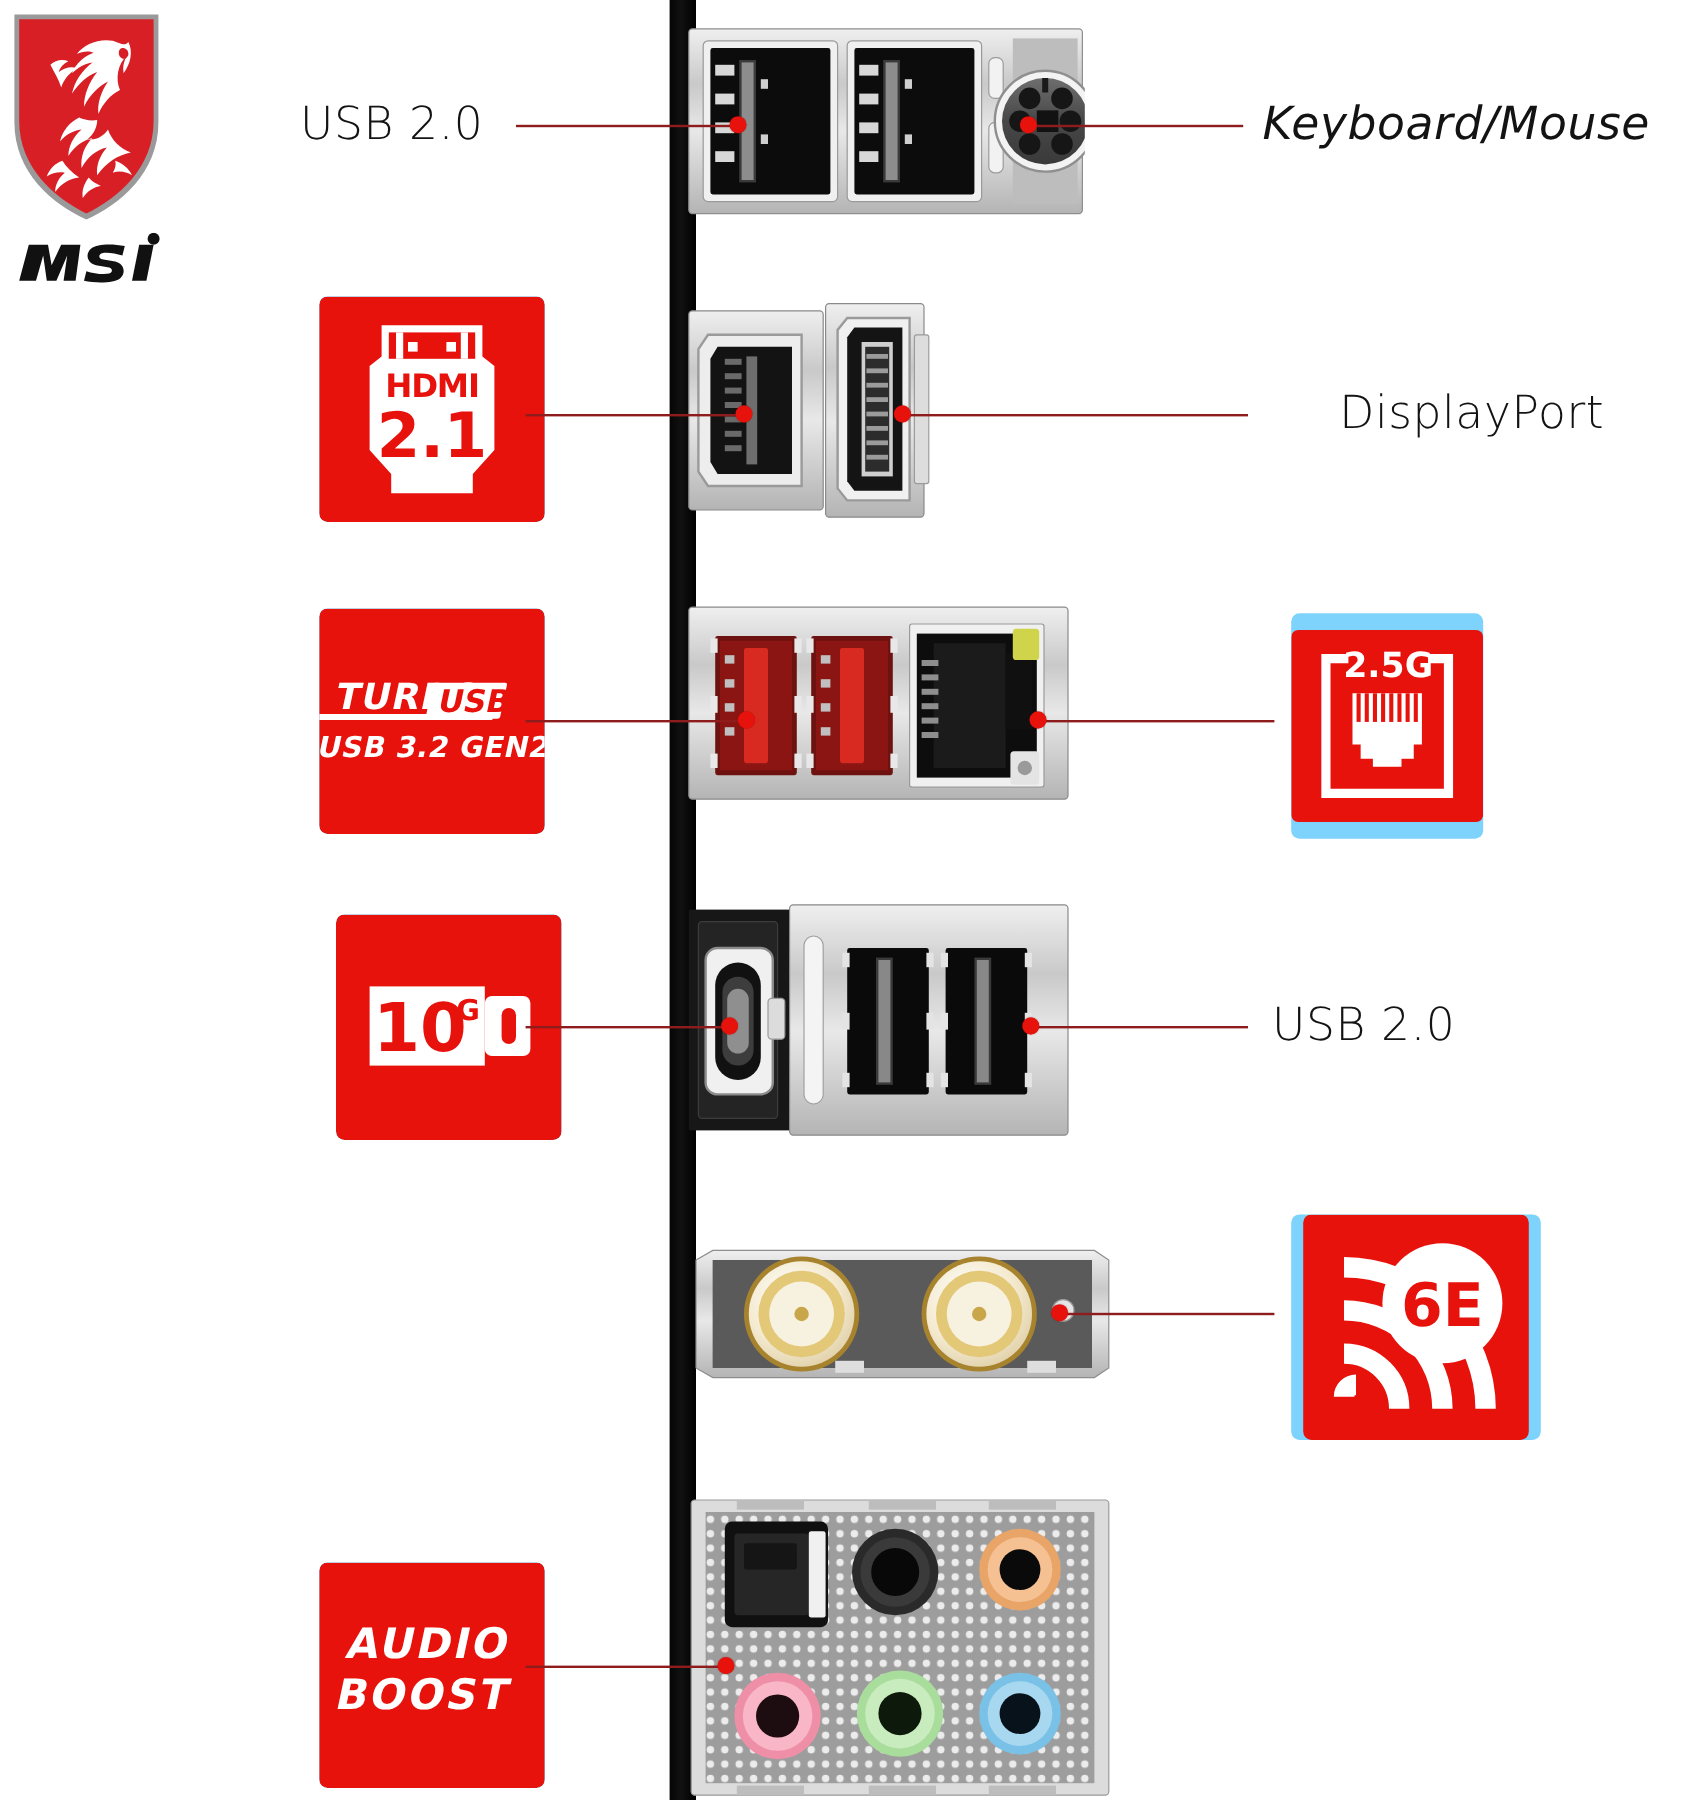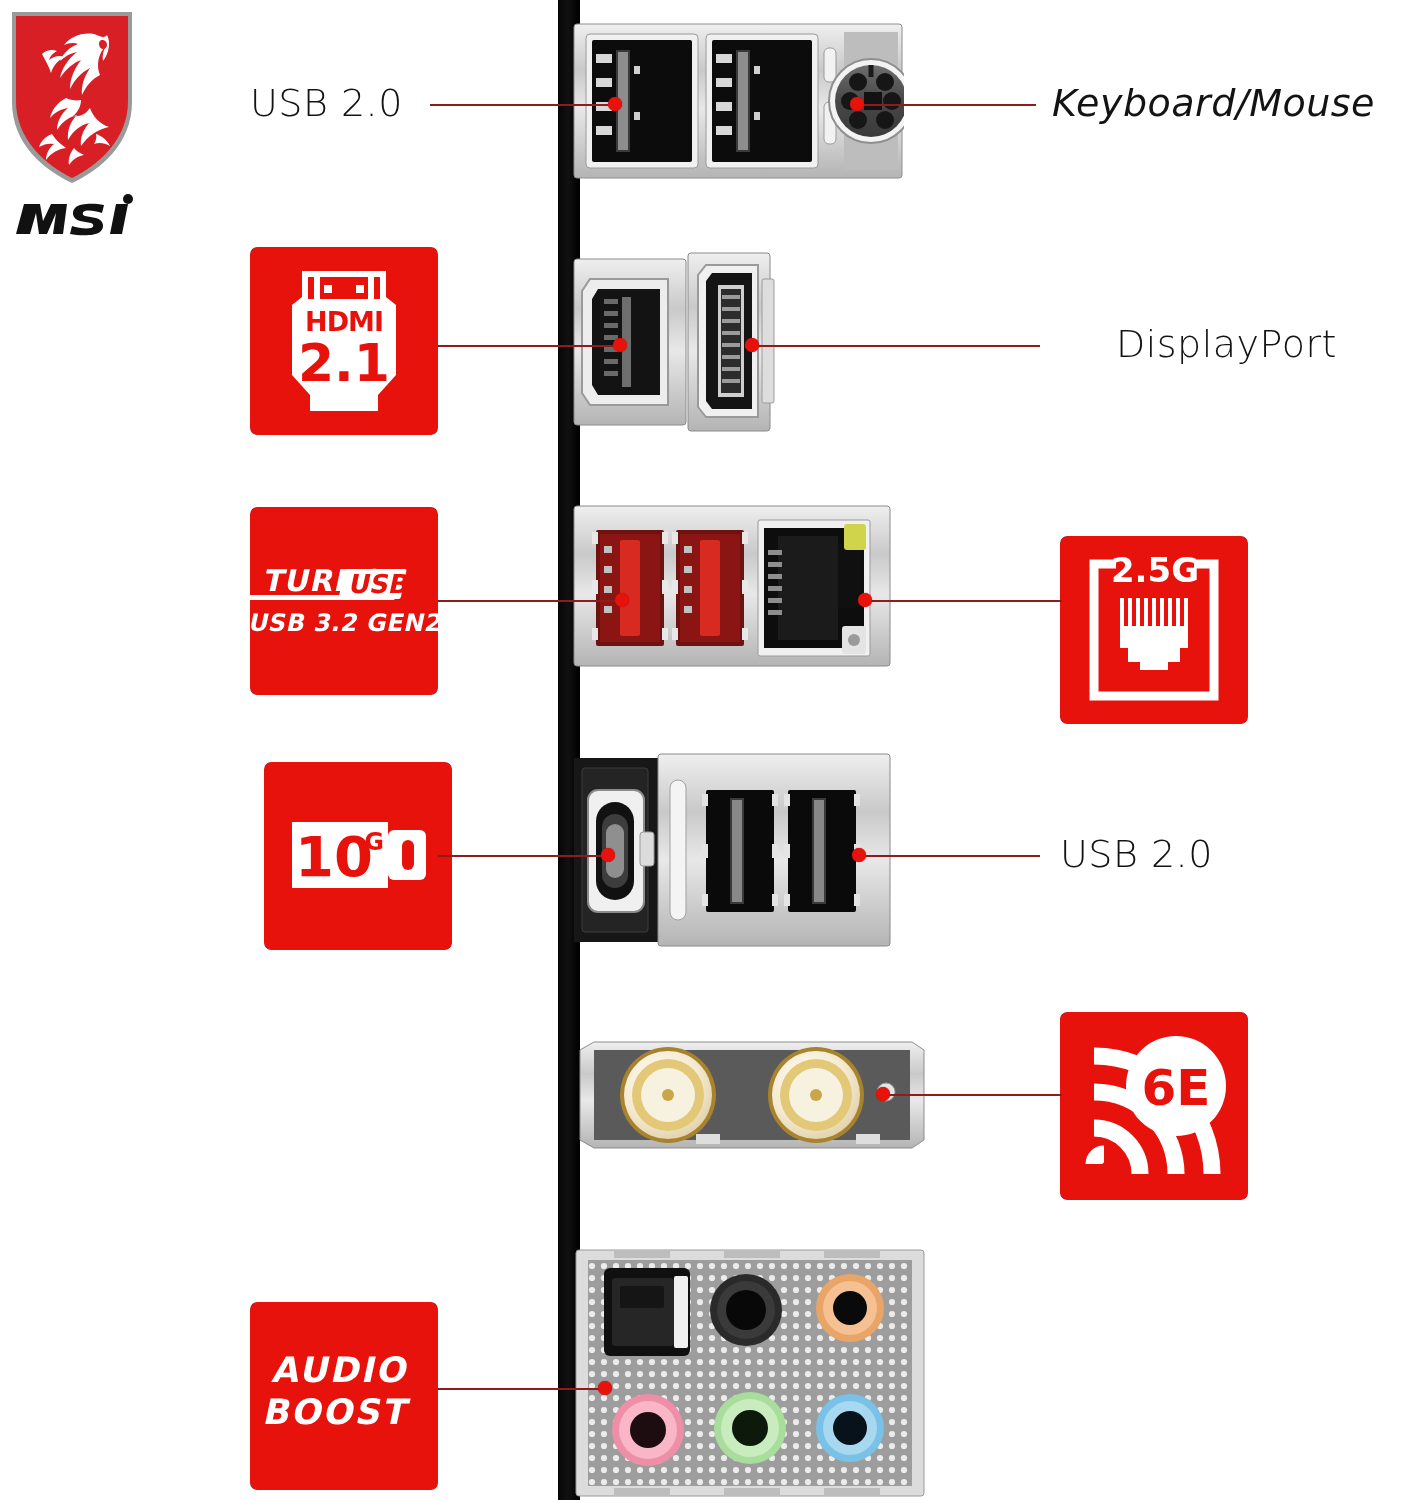--- a/index.html
+++ b/index.html
@@ -31,20 +31,21 @@
   .callout{
     position:absolute;color:#131313;font-size:38px;letter-spacing:0.5px;
     font-weight:300;white-space:nowrap;line-height:1;
     font-family:"DejaVu Sans","Liberation Sans",sans-serif;
   }
 
   
   .badge{
     position:absolute;background:#7dd3fc;border-radius:7px;
     overflow:hidden;
+    margin-left:16px;
   }
   .badge svg{display:block;width:100%;height:100%;}
 
   
   .module{position:absolute;}
   .module svg{display:block;width:100%;height:100%;}
 </style>
 </head>
 <body>
 
@@ -421,21 +422,21 @@
       <g transform="skewX(-12)">
         <text x="116" y="86" fill="#e8120c" font-family="'DejaVu Sans','Liberation Sans',sans-serif" font-size="26" font-weight="700">USB</text>
       </g>
       <rect x="18" y="88" width="146" height="5" fill="#ffffff" transform="skewX(-12)"></rect>
       <g transform="skewX(-12)">
         <text x="24" y="124" fill="#ffffff" font-family="'DejaVu Sans','Liberation Sans',sans-serif" font-size="24" font-weight="700" letter-spacing="0.5">USB 3.2 GEN2</text>
       </g>
     </svg>
   </div>
 
-  <div class="badge" style="left:1060px;top:536px;width:188px;height:188px;">
+  <div class="badge" style="left:1060px;top:511px;width:160px;height:188px;">
     <svg viewBox="0 0 188 188">
       <rect width="188" height="188" rx="7" fill="#e8120c"></rect>
       <path d="M34 28 L154 28 L154 160 L34 160 Z" fill="none" stroke="#ffffff" stroke-width="9"></path>
       <rect x="56" y="14" width="78" height="36" fill="#e8120c"></rect>
       <text x="95" y="46" text-anchor="middle" fill="#ffffff" font-family="'DejaVu Sans','Liberation Sans',sans-serif" font-size="34" font-weight="700">2.5G</text>
       <path d="M60 62 L128 62 L128 112 L120 112 L120 126 L108 126 L108 134
                L80 134 L80 126 L68 126 L68 112 L60 112 Z" fill="#ffffff"></path>
       <g fill="#e8120c">
         <rect x="64" y="62" width="4" height="28"></rect>
           <rect x="72" y="62" width="4" height="28"></rect>
@@ -453,21 +454,21 @@
     <svg viewBox="0 0 188 188">
       <rect width="188" height="188" rx="7" fill="#e8120c"></rect>
       <rect x="28" y="60" width="96" height="66" fill="#ffffff"></rect>
       <rect x="124" y="68" width="38" height="50" rx="6" fill="#ffffff"></rect>
       <rect x="138" y="78" width="12" height="30" rx="6" fill="#e8120c"></rect>
       <text x="70" y="114" text-anchor="middle" fill="#e8120c" font-family="'DejaVu Sans','Liberation Sans',sans-serif" font-size="56" font-weight="700">10</text>
       <text x="110" y="88" text-anchor="middle" fill="#e8120c" font-family="'DejaVu Sans','Liberation Sans',sans-serif" font-size="24" font-weight="700">G</text>
     </svg>
   </div>
 
-  <div class="badge" style="left:1060px;top:1012px;width:188px;height:188px;">
+  <div class="badge" style="left:1060px;top:1012px;width:208px;height:188px;">
     <svg viewBox="0 0 188 188">
       <rect width="188" height="188" rx="7" fill="#e8120c"></rect>
       <g fill="none" stroke="#ffffff" stroke-width="17" stroke-linecap="butt">
         <path d="M34 152 A 10 10 0 0 1 44 142"></path>
         <path d="M34 116 A 46 46 0 0 1 80 162"></path>
         <path d="M34 80 A 82 82 0 0 1 116 162"></path>
         <path d="M34 44 A 118 118 0 0 1 152 162"></path>
       </g>
       <circle cx="116" cy="74" r="50" fill="#ffffff"></circle>
       <text x="116" y="93" text-anchor="middle" fill="#e8120c" font-family="'DejaVu Sans','Liberation Sans',sans-serif" font-size="50" font-weight="700">6E</text>

